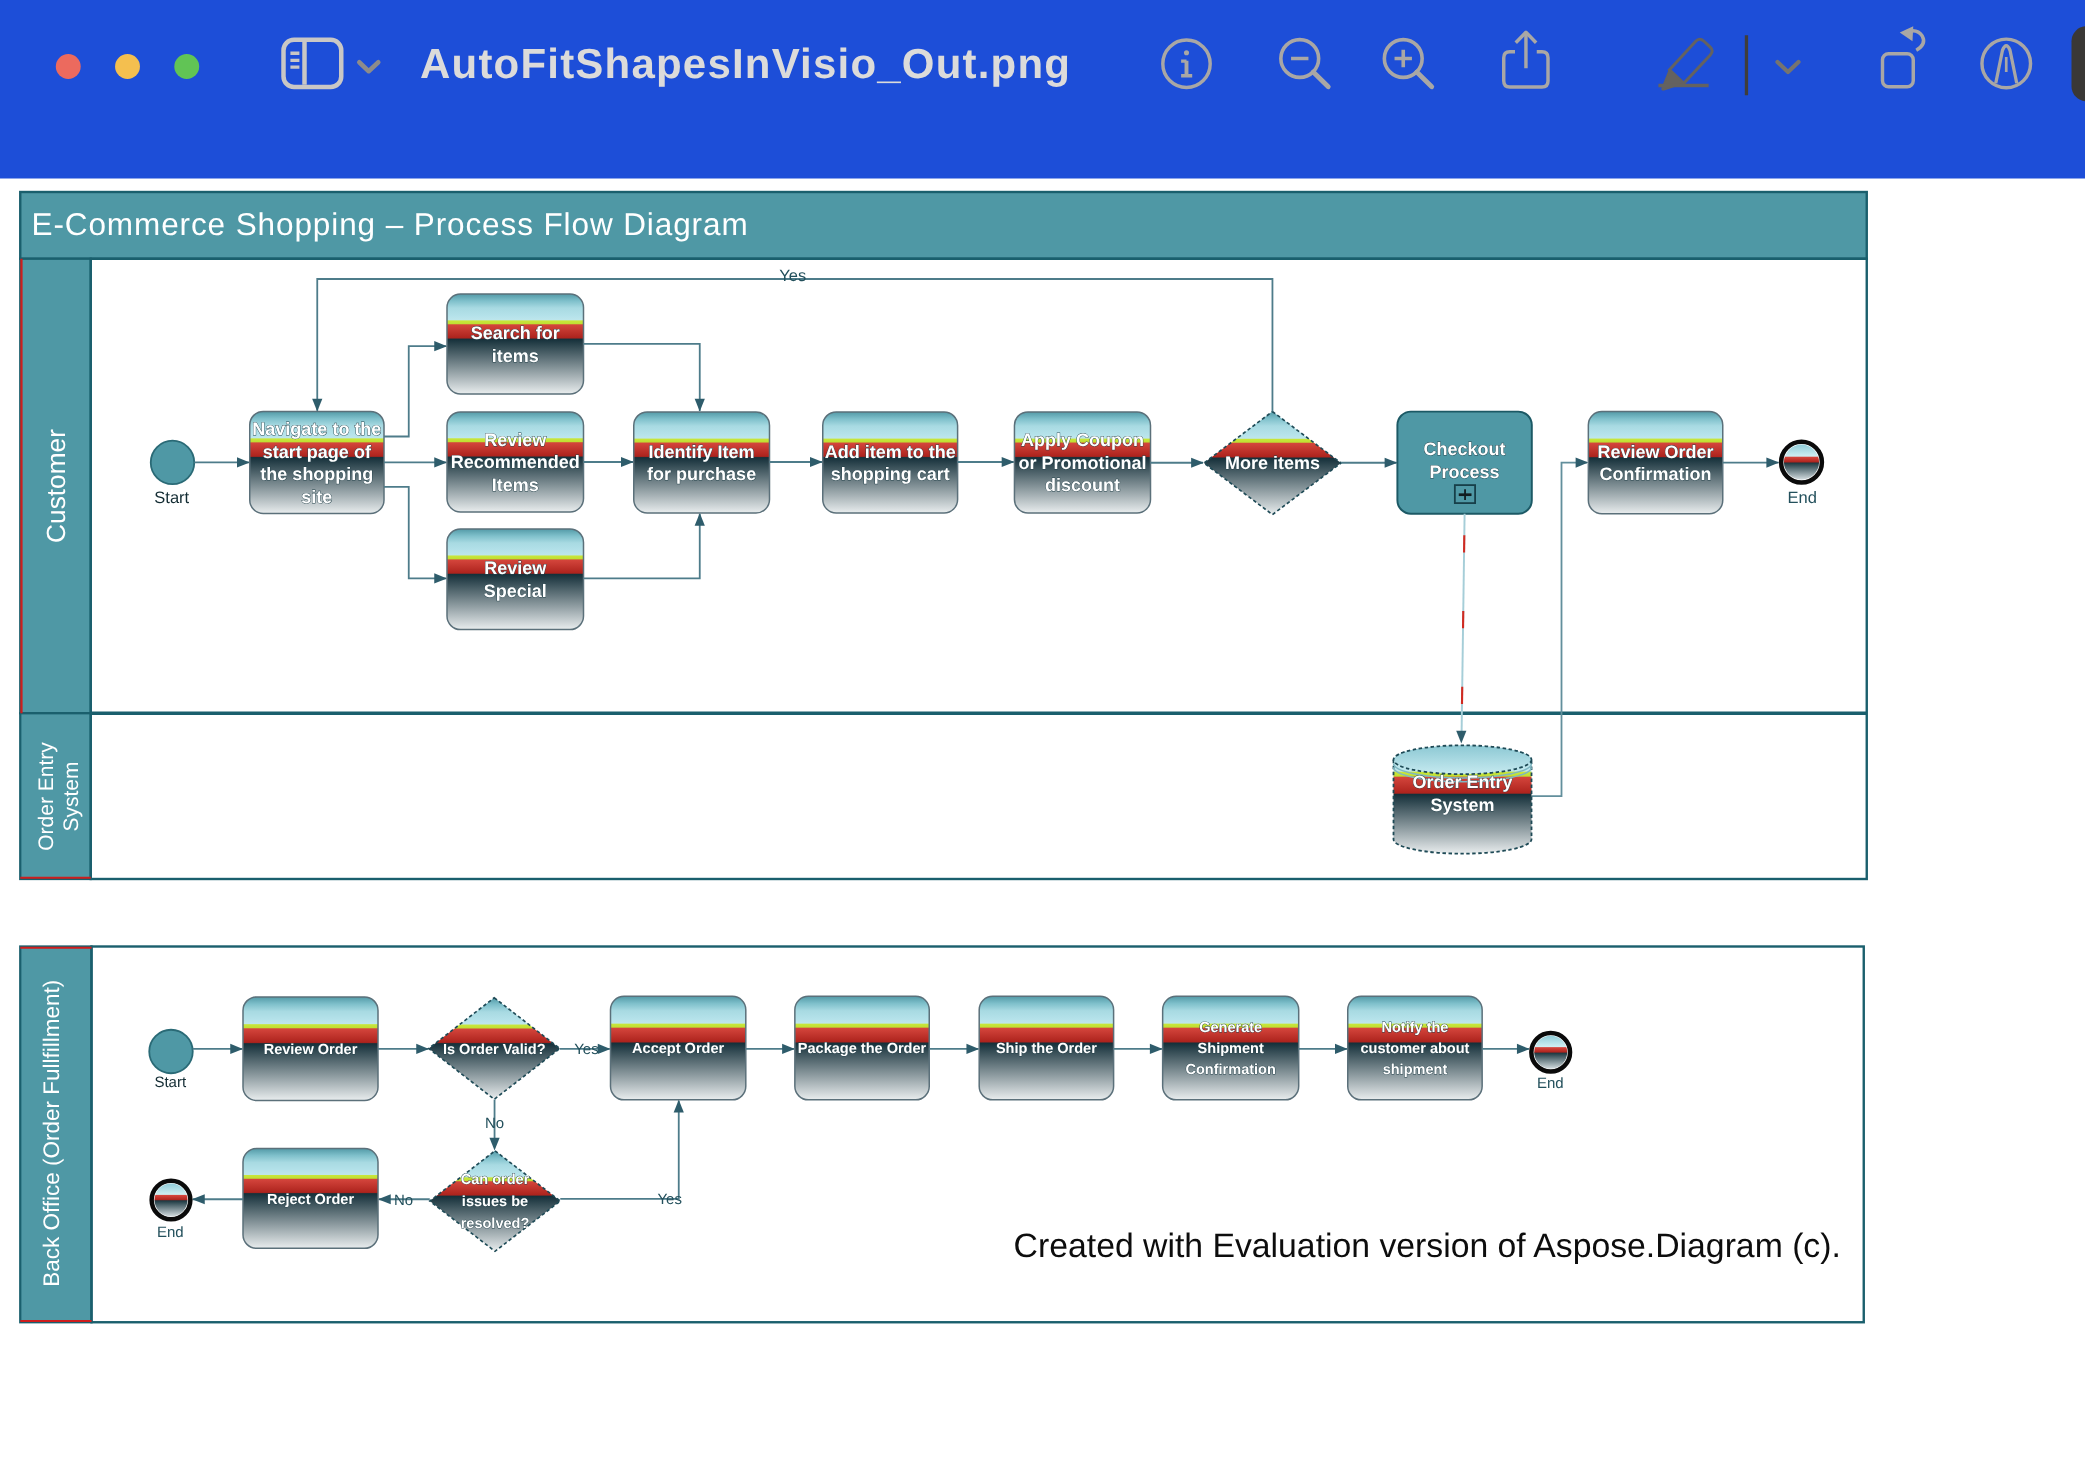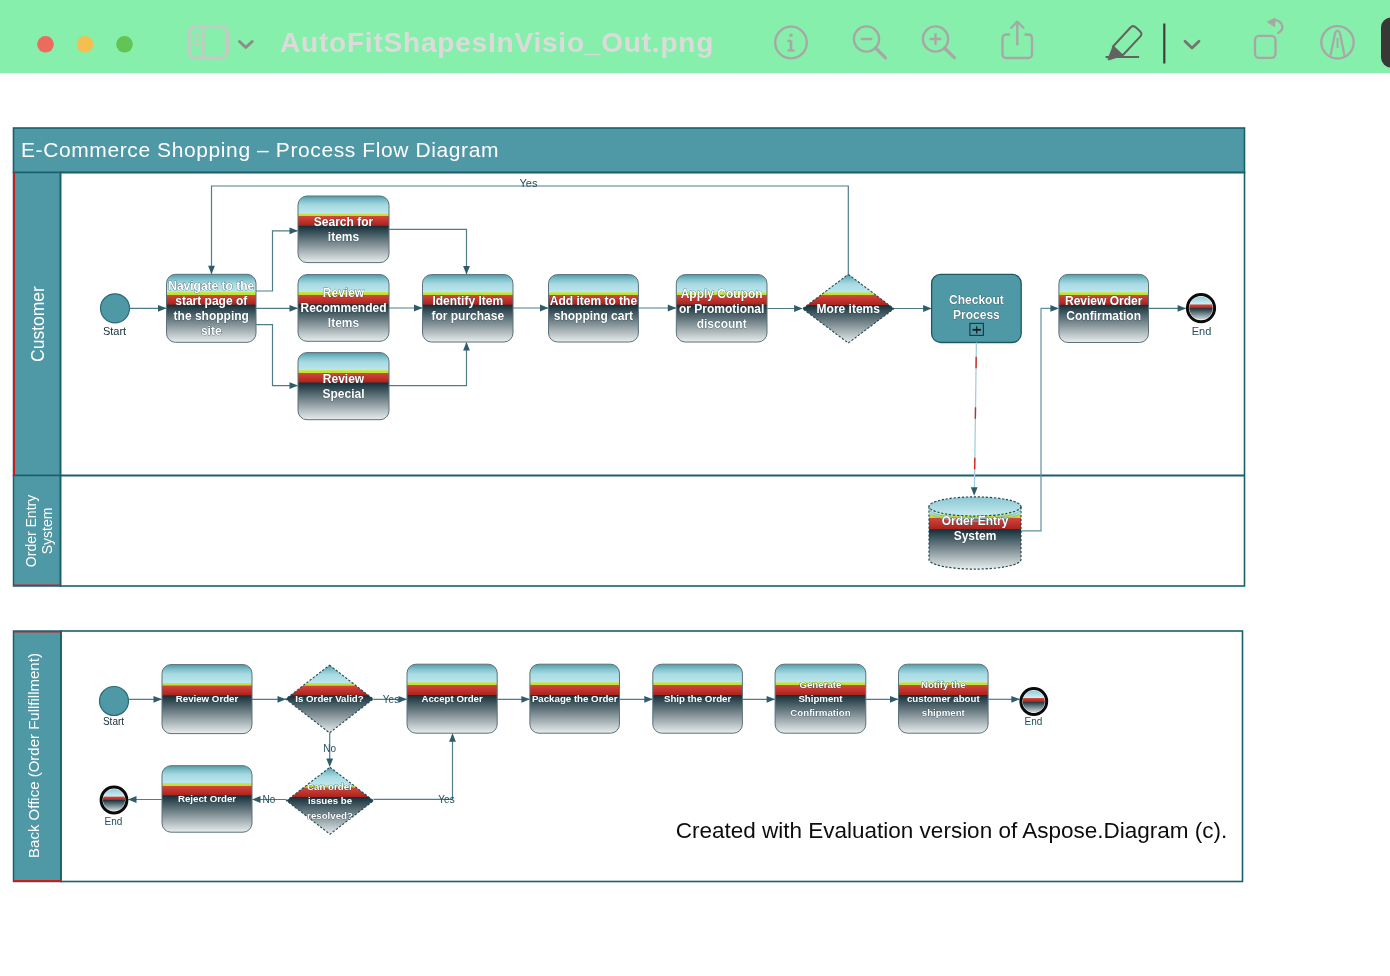--- a/index.html
+++ b/index.html
@@ -1,16 +1,16 @@
 <!DOCTYPE html>
 <html><head><meta charset="utf-8">
 <style>
 *{margin:0;padding:0;box-sizing:border-box}
 html,body{width:1390px;height:976px;background:#ffffff;overflow:hidden;font-family:"Liberation Sans",sans-serif}
-#bar{position:absolute;left:0;top:0;width:1390px;height:73px;background:#86efac}
+#bar{position:absolute;left:0;top:0;width:1390px;height:119px;background:#1d4ed8}
 #dg{position:absolute;left:0;top:0}
 </style></head>
 <body>
 <div id="bar"><svg width="1390" height="97" viewBox="0 0 1390 97">
 <circle cx="45.5" cy="44.3" r="8.3" fill="#ec6a5e"></circle>
 <circle cx="85" cy="44.3" r="8.3" fill="#f4bf4f"></circle>
 <circle cx="124.5" cy="44.3" r="8.3" fill="#61c455"></circle>
 <rect x="189" y="26.5" width="38.5" height="31.5" rx="7" fill="none" stroke="#c9c7c5" stroke-width="3"></rect>
 <line x1="203" y1="28" x2="203" y2="56.5" stroke="#c9c7c5" stroke-width="3"></line>
 <line x1="193.6" y1="35.5" x2="199.6" y2="35.5" stroke="#c9c7c5" stroke-width="2.2"></line>

